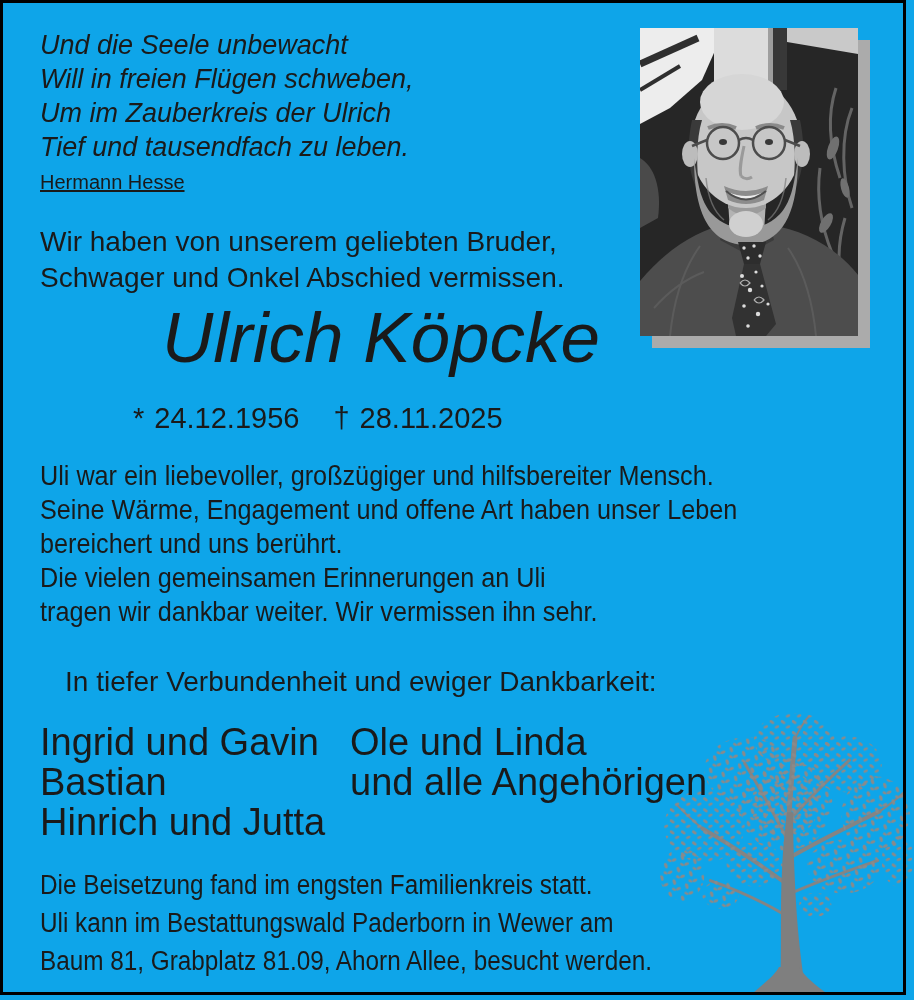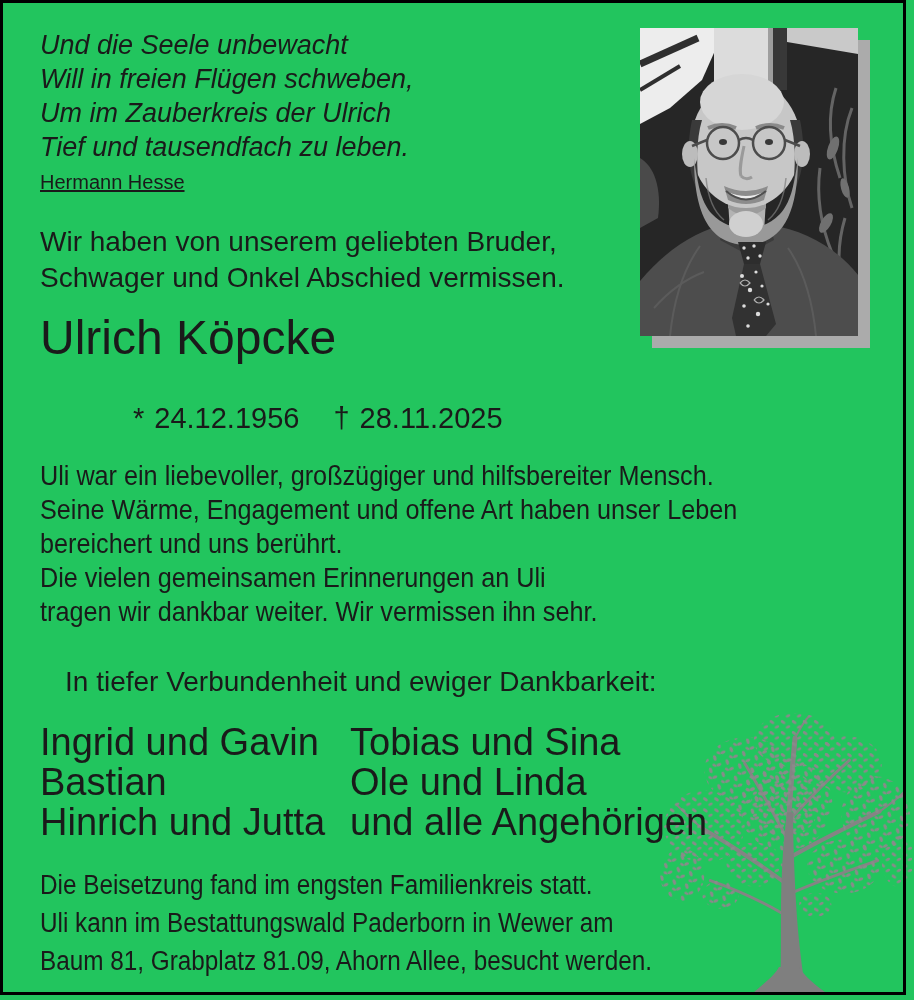--- a/index.html
+++ b/index.html
@@ -1,18 +1,18 @@
 <!DOCTYPE html>
 <html><head>
 <meta charset="utf-8">
 <style>
   * { margin:0; padding:0; box-sizing:border-box; }
   html,body { background:#ffffff; }
   .page {
-    position:relative; width:914px; height:1000px; background:#22c55e;
+    position:relative; width:914px; height:1000px; background:#0ea5e9;
     font-family:"Liberation Sans", sans-serif; color:#1a1a1a; overflow:hidden;
   }
   .frame {
     position:absolute; left:0; top:0; width:906px; height:995px;
     border:3px solid #000000; pointer-events:none; z-index:5;
   }
   .poem {
     position:absolute; left:40px; top:28px;
     font-style:italic; font-size:27px; line-height:34px; white-space:nowrap;
   }
@@ -22,21 +22,21 @@
   }
   .photo-wrap { position:absolute; left:640px; top:28px; width:232px; height:322px; z-index:1; }
   .photo-shadow { position:absolute; left:12px; top:12px; width:218px; height:308px; background:#ababab; }
   .photo-svg { position:absolute; left:0; top:0; width:218px; height:308px; display:block; }
   .intro {
     position:absolute; left:40px; top:224px;
     font-size:28px; line-height:36px; white-space:nowrap;
   }
   .deceased-name {
     position:absolute; left:40px; top:303px; width:560px;
-    text-align:left; font-size:48px; line-height:70px; white-space:nowrap;
+    text-align:right; font-style:italic; font-size:71px; line-height:70px; white-space:nowrap;
   }
   .dates {
     position:absolute; left:133px; top:402px;
     display:flex; gap:34px; font-size:29px; white-space:nowrap;
   }
   .date-item { display:flex; gap:10px; }
   .tribute {
     position:absolute; left:40px; top:459px;
     font-size:28px; line-height:34px; white-space:nowrap;
     transform:scaleX(0.9); transform-origin:0 0;
@@ -190,21 +190,20 @@
 
   <div class="condolence">In tiefer Verbundenheit und ewiger Dankbarkeit:</div>
 
   <div class="mourners">
     <div>
       <div>Ingrid und Gavin</div>
       <div>Bastian</div>
       <div>Hinrich und Jutta</div>
     </div>
     <div>
-      <div>Tobias und Sina</div>
       <div>Ole und Linda</div>
       <div>und alle Angehörigen</div>
     </div>
   </div>
 
   <div class="funeral">
     <div>Die Beisetzung fand im engsten Familienkreis statt.</div>
     <div>Uli kann im Bestattungswald Paderborn in Wewer am</div>
     <div>Baum 81, Grabplatz 81.09, Ahorn Allee, besucht werden.</div>
   </div>

